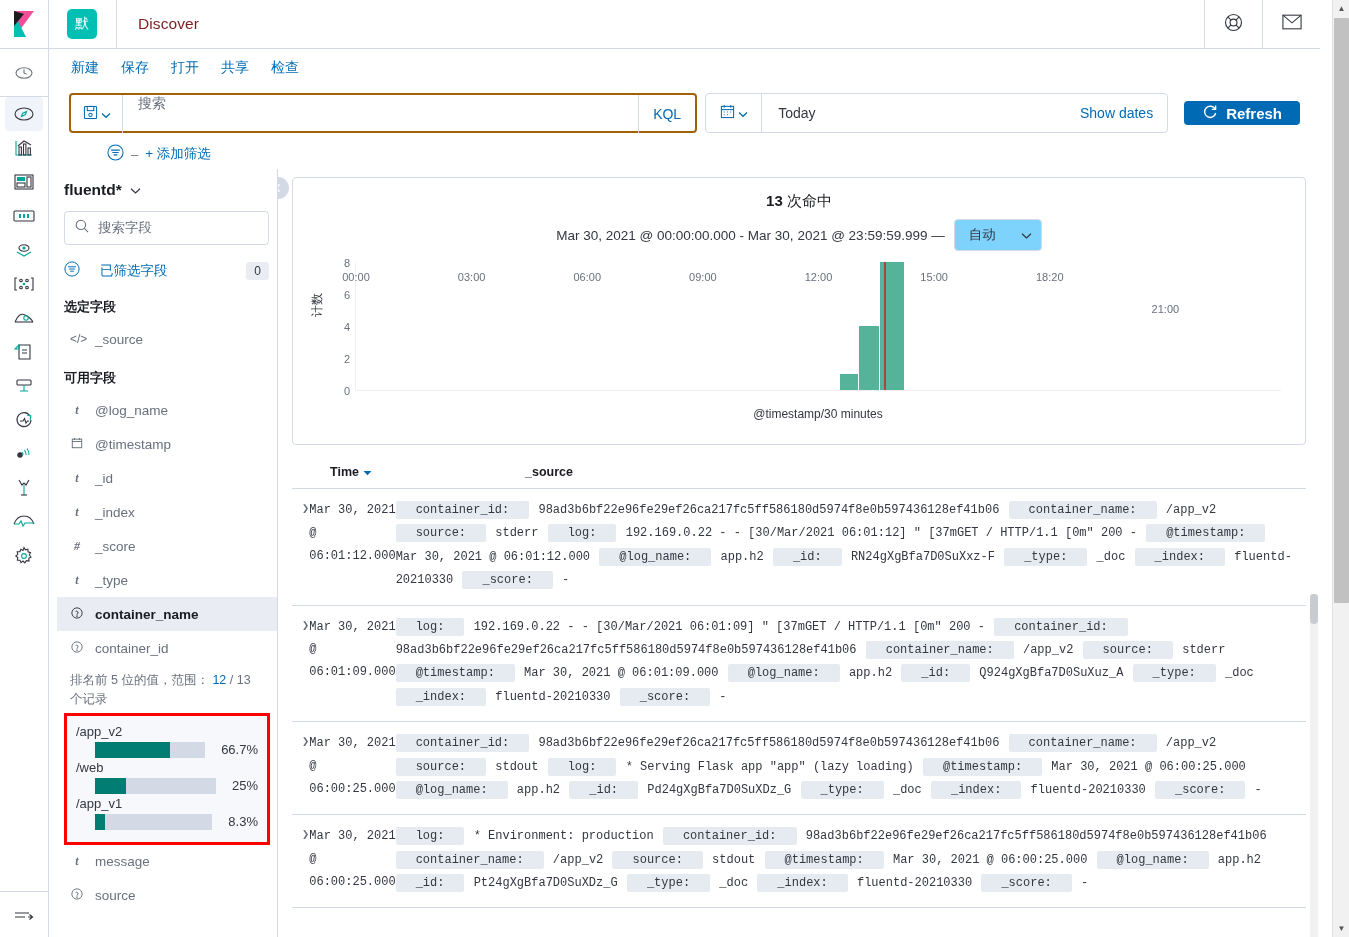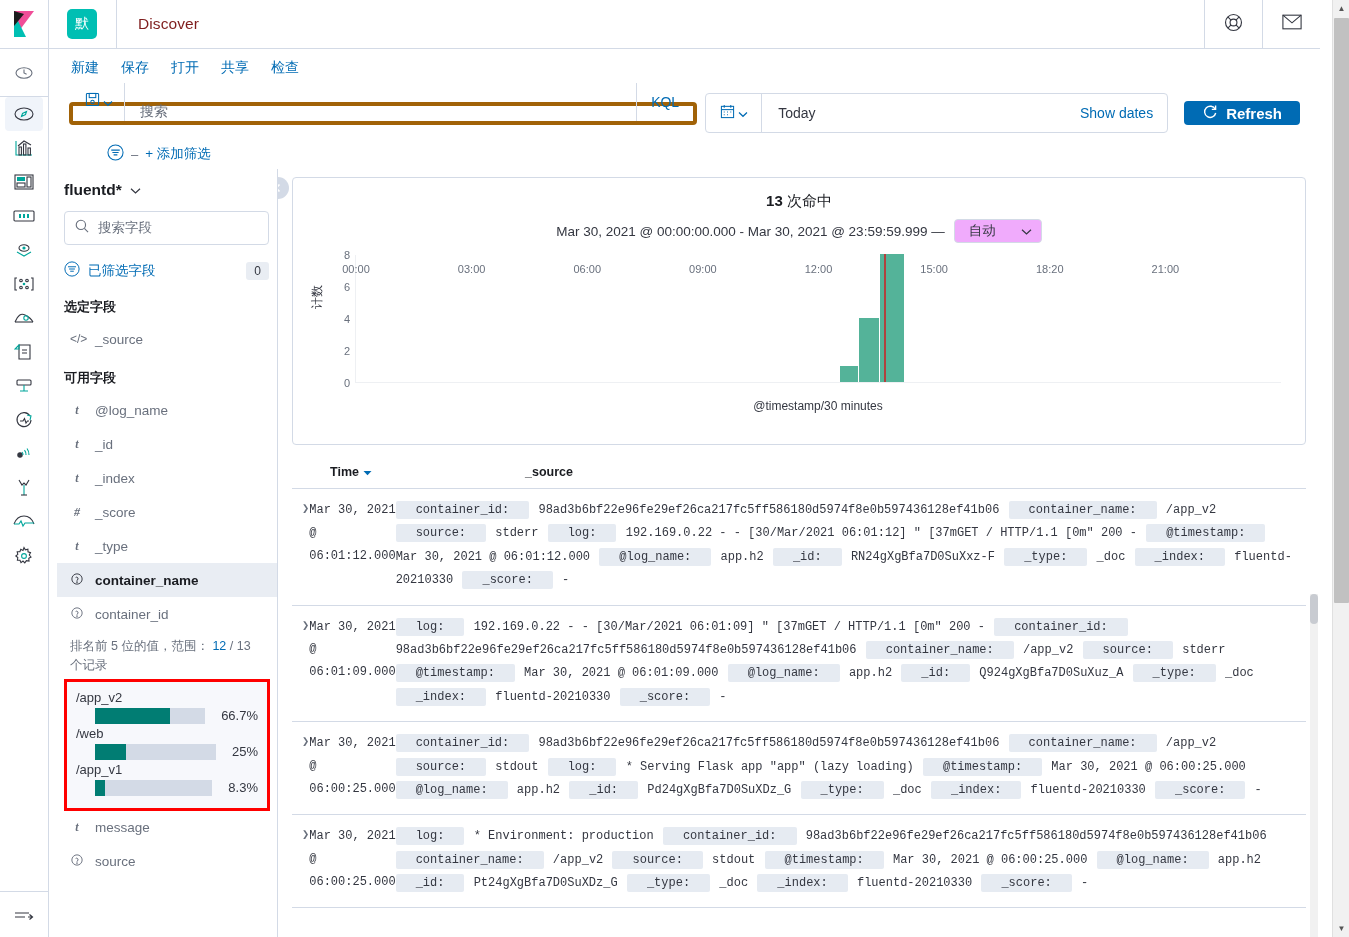--- a/index.html
+++ b/index.html
@@ -63,22 +63,22 @@
   
   #app-menu {
     height: 38px; display: flex; align-items: center; gap: 22px;
     padding-left: 22px; font-size: 14px;
   }
   #app-menu .menu-item { color: #006bb4; cursor: pointer; }
 
   
   #query-bar { display: flex; align-items: center; padding: 0 20px; height: 52px; }
   #saved-query-box {
-    flex: 1 1 auto; height: 23px; display: flex; align-items: flex-end;
-    border: 4px solid #a16207; border-radius: 4px; background: #fff;
+    flex: 1 1 auto; height: 40px; display: flex; align-items: flex-start;
+    border: 2px solid #a16207; border-radius: 4px; background: #fff;
   }
   .sq-btn { width: 52px; height: 38px; display: flex; align-items: center; justify-content: center;
             gap: 3px; border-right: 1px solid #d3dae6; }
   #search-input-text { padding-left: 15px; font-size: 14px; color: #69707d; }
   #kql-label { margin-left: auto; padding: 0 14px; font-size: 14px; color: #006bb4;
                border-left: 1px solid #d3dae6; height: 38px; display: flex; align-items: center; }
   #date-box {
     width: 463px; height: 40px; margin-left: 8px; display: flex; align-items: center;
     border: 1px solid #d3dae6; border-radius: 4px; background: #fff;
   }
@@ -105,21 +105,21 @@
     padding: 0 0 0 8px; overflow: hidden;
   }
   #index-pattern-row { display: flex; align-items: center; gap: 8px; padding: 12px 0 12px 7px; }
   #index-pattern-name { font-size: 15.5px; font-weight: bold; color: #1a1c21; }
   #field-search {
     margin: 0 8px 0 7px; height: 34px; border: 1px solid #d3dae6; border-radius: 4px;
     display: flex; align-items: center; gap: 9px; padding: 0 10px; background: #fff;
   }
   #field-search-placeholder { font-size: 13.5px; color: #69707d; }
   #filtered-fields-row {
-    display: flex; align-items: center; gap: 8px; margin: 12px 8px 0 7px; height: 28px;
+    display: flex; align-items: center; gap: 20px; margin: 12px 8px 0 7px; height: 28px;
   }
   #filtered-fields-label { font-size: 13.5px; color: #006bb4; }
   #filtered-fields-count {
     margin-left: auto; background: #e9edf3; color: #343741; border-radius: 3px;
     font-size: 12px; padding: 2px 8px;
   }
   .field-group-title { font-size: 13px; font-weight: bold; color: #1a1c21; padding: 13px 0 6px 7px; }
   .field-row {
     display: flex; align-items: center; gap: 11px; height: 34px; padding-left: 13px;
     font-size: 13.5px; color: #69707d;
@@ -155,23 +155,23 @@
     border: 1px solid #d3dae6; border-radius: 4px; background: #fff;
     padding: 10px 14px 6px 14px; height: 268px;
   }
   #hits-title { text-align: center; font-size: 15px; color: #1a1c21; padding-top: 4px; }
   #hits-title .hits-num { font-weight: bold; }
   #chart-subrow {
     display: flex; align-items: center; justify-content: center; gap: 9px; margin-top: 8px;
   }
   #time-range-text { font-size: 13.5px; color: #343741; }
   #interval-select {
-    border: 1px solid #d3dae6; border-radius: 4px; height: 24px; min-width: 88px;
+    border: 1px solid #d3dae6; border-radius: 4px; height: 32px; min-width: 88px;
     display: flex; align-items: center; justify-content: space-between;
-    padding: 0 9px 0 14px; font-size: 13.5px; color: #343741; background: #f0abfc;
+    padding: 0 9px 0 14px; font-size: 13.5px; color: #343741; background: #7dd3fc;
   }
 
   
   #chart-wrap { position: relative; height: 170px; margin-top: 8px; }
   #y-axis-label {
     position: absolute; left: 2px; top: 58px; font-size: 12px; color: #343741;
     transform: rotate(-90deg); transform-origin: left top; white-space: nowrap;
   }
   #plot { position: absolute; left: 48px; right: 10px; top: 4px; height: 128px;
           border-left: 1px solid #eef0f3; border-bottom: 1px solid #eef0f3; }
@@ -484,20 +484,30 @@
         <span>_source</span>
       </div>
 
       <div class="field-group-title">可用字段</div>
 
       <div class="field-row">
         <span class="field-type-icon">t</span>
         <span>@log_name</span>
       </div>
       <div class="field-row">
+        <span class="field-type-icon glyph">
+          <svg width="12" height="12" viewBox="0 0 14 14" fill="none" stroke="#69707d" stroke-width="1.1">
+            <rect x="1.5" y="2.5" width="11" height="10"></rect>
+              <path d="M1.5 5.3 H12.5"></path>
+            <path d="M4 1.2 V3.5 M10 1.2 V3.5"></path>
+          </svg>
+        </span>
+        <span>@timestamp</span>
+      </div>
+      <div class="field-row">
         <span class="field-type-icon">t</span>
         <span>_id</span>
       </div>
       <div class="field-row">
         <span class="field-type-icon">t</span>
         <span>_index</span>
       </div>
       <div class="field-row">
         <span class="field-type-icon">#</span>
         <span>_score</span>
@@ -612,21 +622,21 @@
               <div class="y-tick" style="top: 64px;">4</div>
               <div class="y-tick" style="top: 32px;">6</div>
               <div class="y-tick" style="top: 0px;">8</div>
               <div class="x-tick" style="left: 0px;">00:00</div>
               <div class="x-tick" style="left: 115.625px;">03:00</div>
               <div class="x-tick" style="left: 231.25px;">06:00</div>
               <div class="x-tick" style="left: 346.875px;">09:00</div>
               <div class="x-tick" style="left: 462.5px;">12:00</div>
               <div class="x-tick" style="left: 578.125px;">15:00</div>
               <div class="x-tick" style="left: 693.75px;">18:20</div>
-              <div class="x-tick" style="left: 809.375px;">21:00</div>
+              <div class="x-tick" style="left: 809.375px; margin-top: 32px;">21:00</div>
               <div class="bar" title="1" style="left: 483.698px; width: 18.2708px; height: 16px; background: rgb(84, 179, 153);"></div>
               <div class="bar" title="4" style="left: 502.969px; width: 20.1979px; height: 64px; background: rgb(84, 179, 153);"></div>
               <div class="bar" title="8" style="left: 524.167px; width: 24.0521px; height: 128px; background: rgb(84, 179, 153);"></div>
               <div id="marker-line" style="left: 528.021px; height: 128px; background: rgb(176, 65, 62);"></div>
             </div>
           <div id="x-axis-label">@timestamp/30 minutes</div>
         </div>
       </div>
 
       <div id="doc-table">

